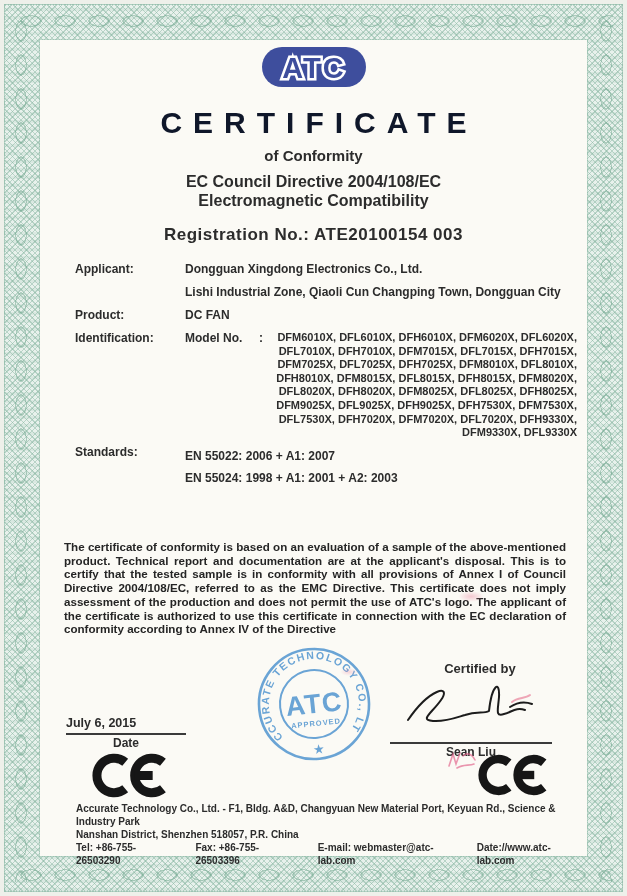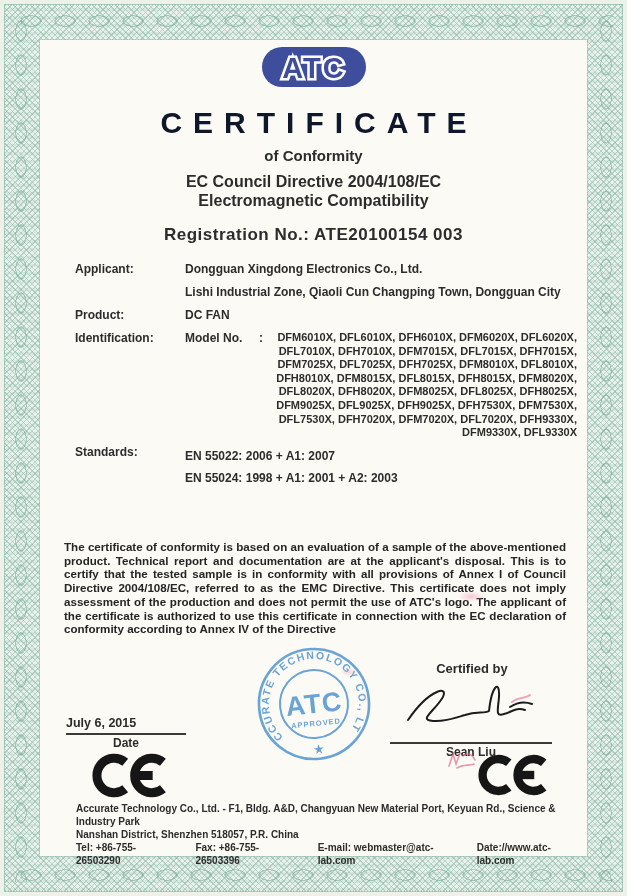--- a/index.html
+++ b/index.html
@@ -61,21 +61,21 @@
   .model-lines{flex:1;font-size:11px;line-height:13.6px;text-align:right;}
   .row-standards{margin-top:5px;justify-content:space-between;}
   .standards-lines div{line-height:22px;}
   
   .body-par{
     position:absolute;left:24px;right:21px;top:500px;
     font-size:11.6px;font-weight:700;line-height:13.7px;text-align:justify;color:#252525;
   }
   
   .stamp{position:absolute;left:213px;top:603px;opacity:.9;}
-  .certified{position:absolute;left:352px;top:621px;width:160px;text-align:center;font-size:13px;font-weight:700;}
+  .certified{position:absolute;left:360px;top:621px;width:160px;text-align:center;font-size:13px;font-weight:700;}
   .sig-svg{position:absolute;left:352px;top:632px;}
   .sig-name{
     position:absolute;left:350px;top:702px;width:162px;border-top:2px solid #3a3a3a;
     text-align:center;font-size:12px;font-weight:700;padding-top:1px;
   }
   .date-block{position:absolute;left:26px;top:676px;width:120px;}
   .date-value{text-align:left;font-size:12.5px;font-weight:700;border-bottom:2px solid #3a3a3a;padding-bottom:3px;}
   .date-label{text-align:center;font-size:12px;font-weight:700;padding-top:1px;}
   .ce-left{position:absolute;left:52px;top:712px;}
   .ce-right{position:absolute;left:438px;top:713px;}

